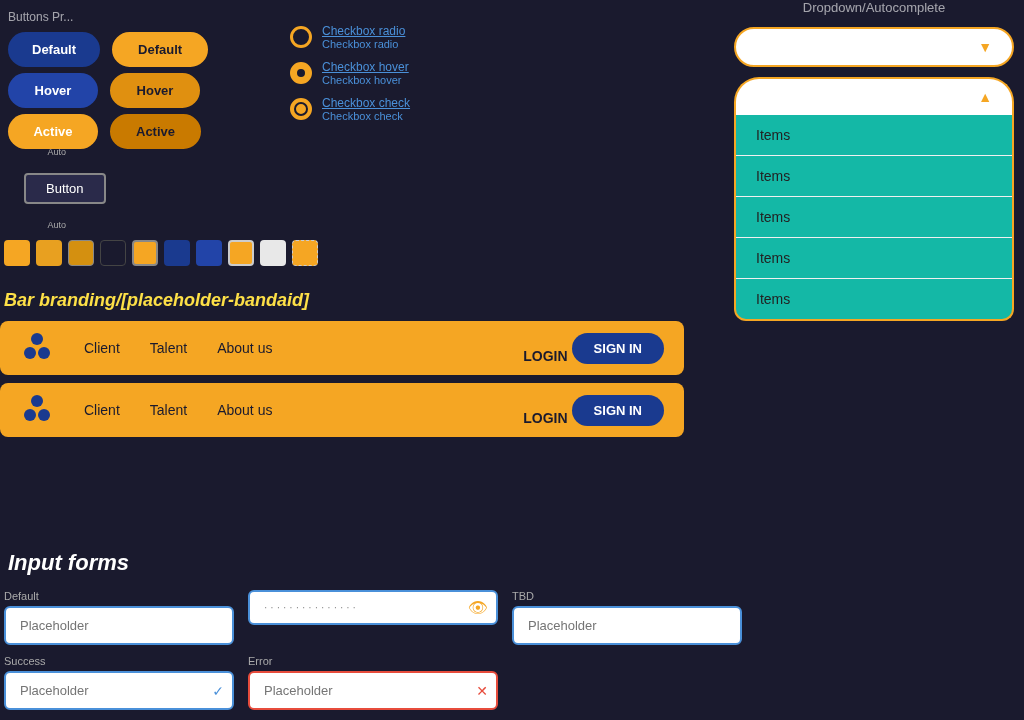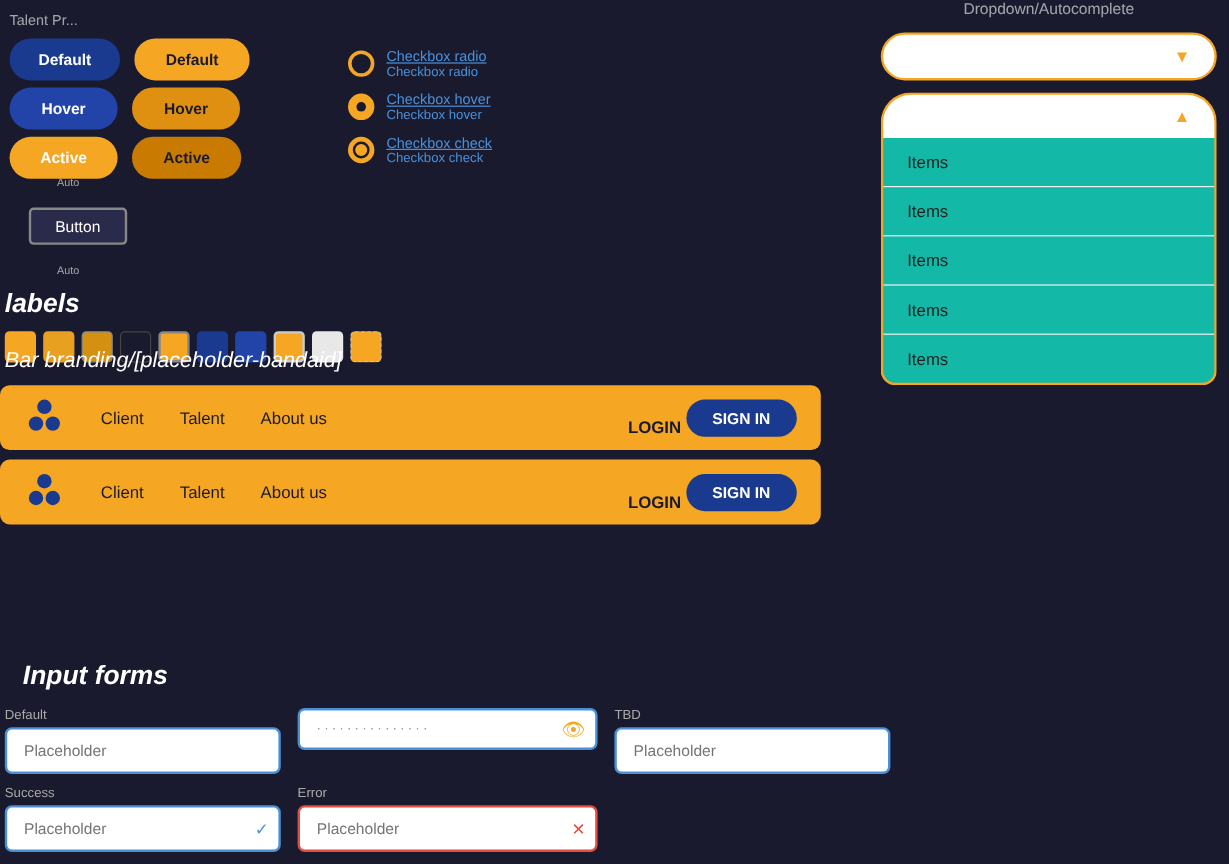--- a/index.html
+++ b/index.html
@@ -85,21 +85,21 @@
       border: 2px solid #888;
       border-radius: 4px;
       padding: 6px 20px;
       font-size: 13px;
       cursor: pointer;
     }
 
     
     .radio-section {
       position: absolute;
-      top: 40px;
+      top: 24px;
       left: 290px;
       width: 200px;
     }
 
     .radio-row {
       display: flex;
       align-items: center;
       gap: 10px;
       margin-bottom: 10px;
     }
@@ -248,24 +248,24 @@
 
     
     .banner-section {
       position: absolute;
       top: 290px;
       left: 0;
       right: 340px;
     }
 
     .banner-title {
-      color: #ffffff;
+      color: #fde047;
       font-size: 18px;
       font-style: italic;
-      font-weight: 400;
+      font-weight: 700;
       margin-bottom: 10px;
       padding-left: 4px;
     }
 
     .nav-bar {
       background: #f5a623;
       border-radius: 8px;
       padding: 0 20px;
       display: flex;
       align-items: center;
@@ -325,21 +325,21 @@
       left: 0;
       width: 840px;
     }
 
     .forms-title {
       color: #fff;
       font-size: 22px;
       font-weight: 700;
       font-style: italic;
       margin-bottom: 14px;
-      padding-left: 19px;
+      padding-left: 8px;
     }
 
     .form-row {
       display: flex;
       gap: 14px;
       margin-bottom: 10px;
       padding-left: 4px;
     }
 
     .form-group {
@@ -391,21 +391,21 @@
     }
 
     .input-icon.eye { color: #f5a623; }
     .input-icon.check { color: #4a90d9; font-size: 14px; }
     .input-icon.x { color: #e74c3c; font-size: 14px; }
   </style>
 </head>
 <body>
 
 <div class="buttons-section">
-  <div class="buttons-title">Talent Pr...</div>
+  <div class="buttons-title">Buttons Pr...</div>
 
   <div class="button-row">
     <button class="btn-primary">Default</button>
     <button class="btn-secondary">Default</button>
   </div>
   <div class="button-row">
     <button class="btn-primary hover">Hover</button>
     <button class="btn-secondary hover">Hover</button>
   </div>
   <div class="button-row">
@@ -462,21 +462,20 @@
       <div class="dropdown-item">Items</div>
       <div class="dropdown-item">Items</div>
       <div class="dropdown-item">Items</div>
       <div class="dropdown-item">Items</div>
       <div class="dropdown-item">Items</div>
     </div>
   </div>
 </div>
 
 <div class="labels-section">
-  <div class="labels-title">labels</div>
   <div class="color-swatches">
     <div class="swatch" style="background:#f5a623;"></div>
     <div class="swatch" style="background:#e8a020;"></div>
     <div class="swatch" style="background:#d49010; border:1px solid #888;"></div>
     <div class="swatch" style="background:#1a1a2e; border:1px solid #444;"></div>
     <div class="swatch" style="background:#f5a623; border:2px solid #888;"></div>
     <div class="swatch" style="background:#1a3a8f;"></div>
     <div class="swatch" style="background:#2244a8;"></div>
     <div class="swatch" style="background:#f5a623; border:2px solid #ccc;"></div>
     <div class="swatch" style="background:#e8e8e8;"></div>

